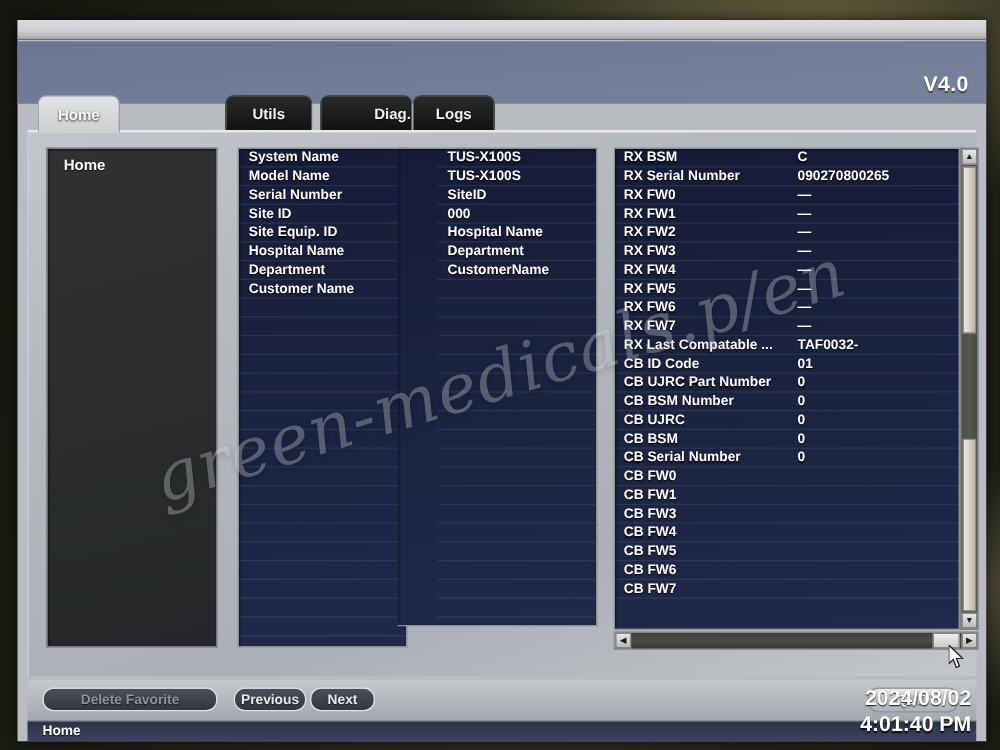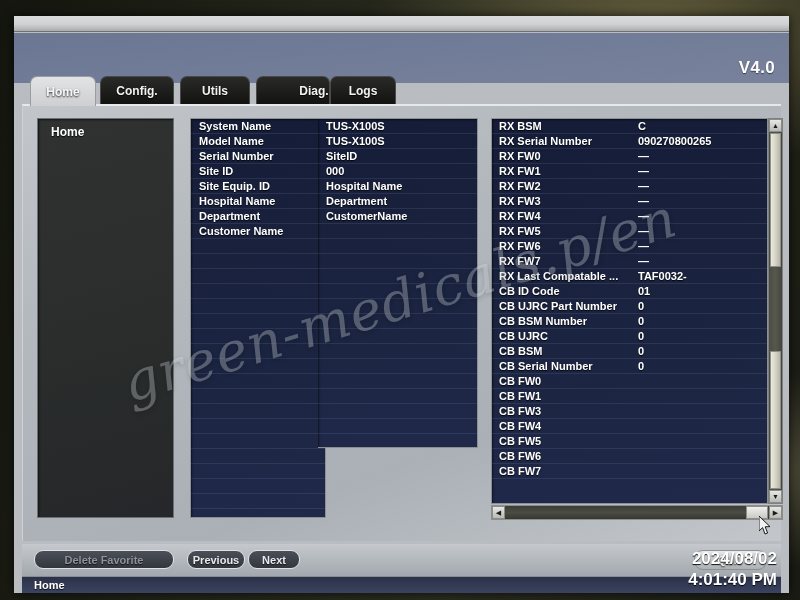--- a/index.html
+++ b/index.html
@@ -96,22 +96,22 @@
 
   
   .grid-panel {
     position: absolute;
     background: linear-gradient(175deg, #141c38 0%, #18203c 25%, #1b2440 60%, #20294a 100%);
     border: 1px solid #8d9094;
     box-shadow: inset 1px 1px 2px rgba(0,0,0,.55);
     overflow: hidden;
   }
   .mid-panel  { left: 167px; top: 12px; width: 136px; height: 400px; }
-  .mid-vals   { left: 295px; top: 12px; width: 160px; height: 330px;
-                border-left: none; }
+  .mid-vals   { left: 295px; top: 12px; width: 160px; height: 383px;
+                border-left: none; padding-left: 32px; }
   .right-panel{ left: 468px; top: 12px; width: 277px; height: 386px; }
 
   .row {
     position: relative; height: 15px;
     border-bottom: 1px solid rgba(130,145,180,.17);
     white-space: nowrap; overflow: hidden;
   }
   .cell {
     position: absolute; top: 1px;
     font-size: 11px; font-weight: bold; color: #ffffff;
@@ -251,21 +251,20 @@
   <div id="screen">
 
     <div class="top-strip"></div>
 
     <div class="app-header">
       <div class="version">V4.0</div>
     </div>
 
     <div class="tabbar" id="tabbar">
         <div class="tab active" style="left: 16px; width: 66px;">Home</div>
-        <div class="tab" style="left: 86px; width: 74px;">Config.</div>
         <div class="tab" style="left: 166px; width: 70px;">Utils</div>
         <div class="tab" style="left: 242px; width: 74px; padding-left: 42px;">Diag.</div>
         <div class="tab" style="left: 316px; width: 66px;">Logs</div>
       </div>
 
     <div class="client">
 
       <div class="tree-panel">
         <div class="tree-item">Home</div>
       </div>

